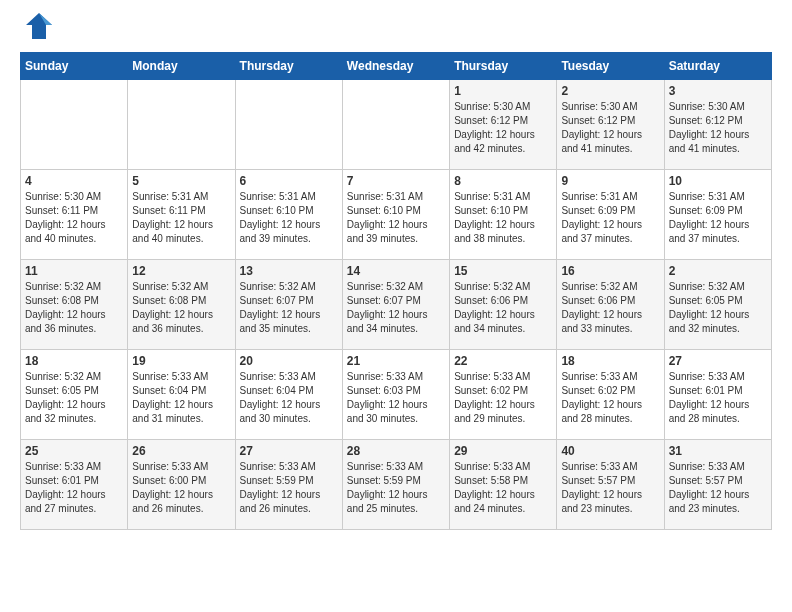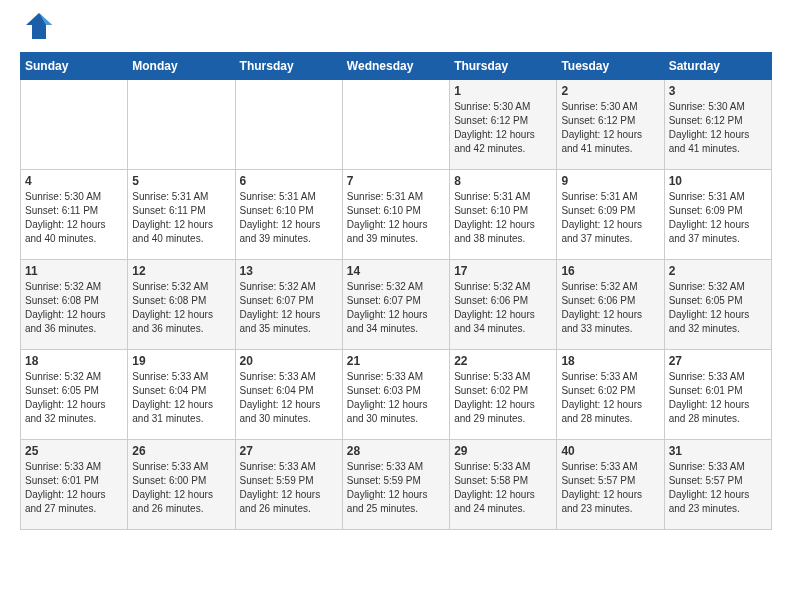--- a/index.html
+++ b/index.html
@@ -209,21 +209,21 @@
 and 35 minutes.</div>
         </td>
         <td>
           <span class="day-number">14</span>
           <div class="day-info" style="white-space: pre-line;">Sunrise: 5:32 AM
 Sunset: 6:07 PM
 Daylight: 12 hours
 and 34 minutes.</div>
         </td>
         <td>
-          <span class="day-number">17</span>
+          <span class="day-number">15</span>
           <div class="day-info" style="white-space: pre-line;">Sunrise: 5:32 AM
 Sunset: 6:06 PM
 Daylight: 12 hours
 and 34 minutes.</div>
         </td>
         <td>
           <span class="day-number">16</span>
           <div class="day-info" style="white-space: pre-line;">Sunrise: 5:32 AM
 Sunset: 6:06 PM
 Daylight: 12 hours

